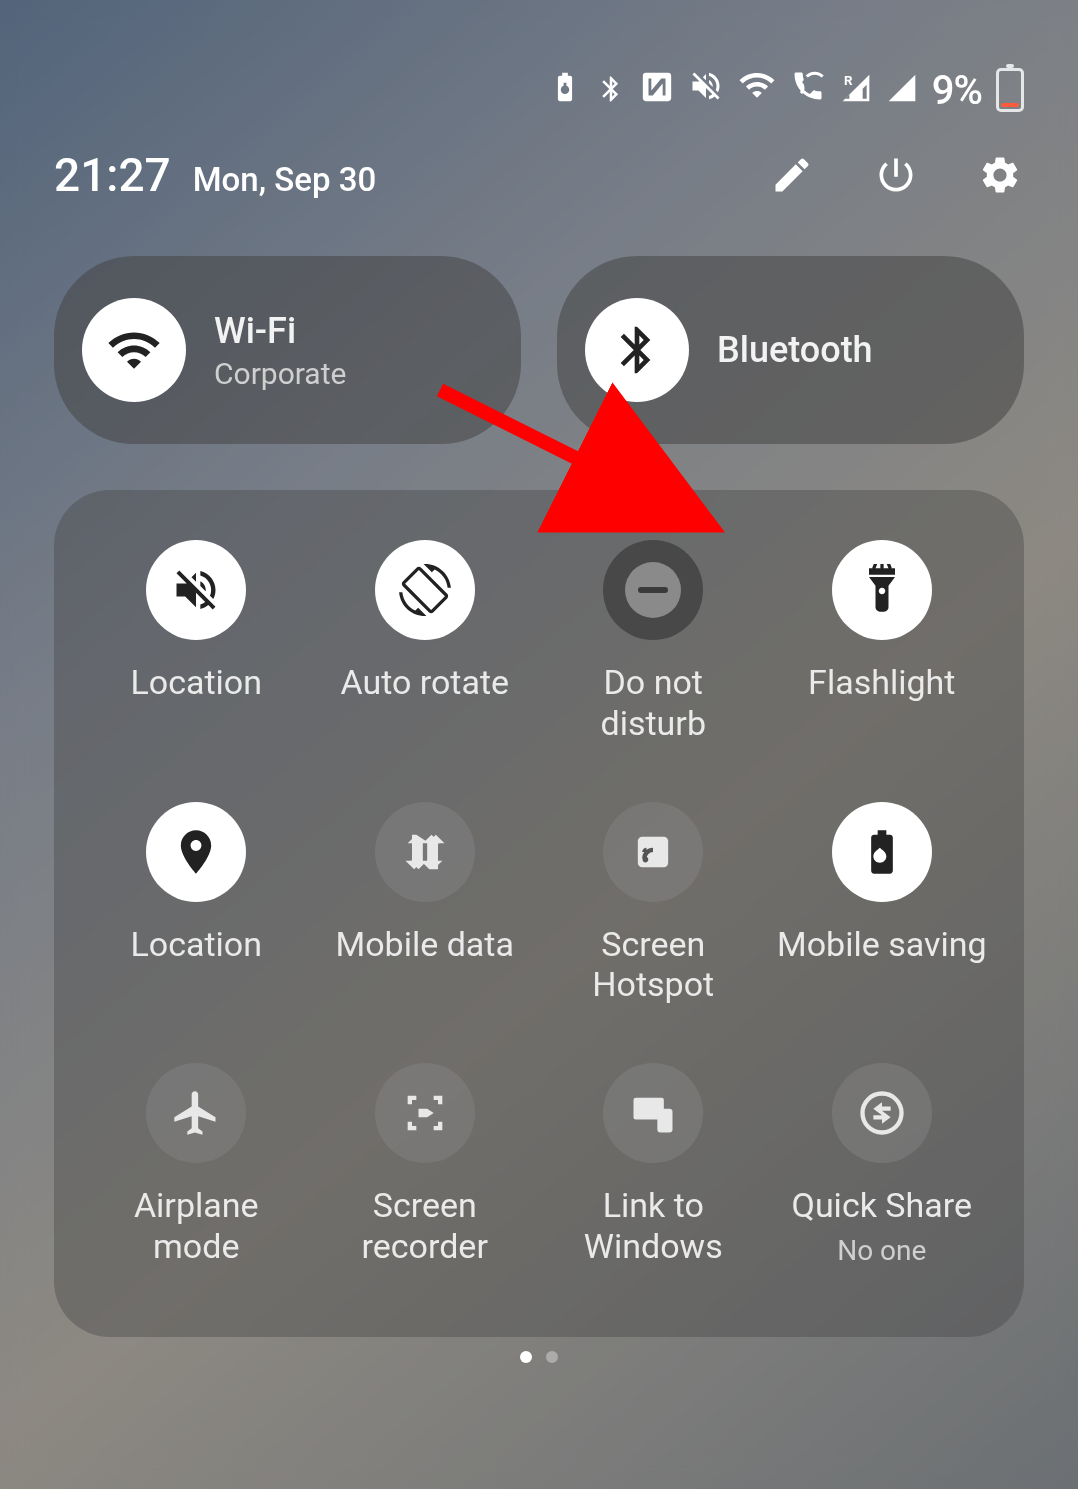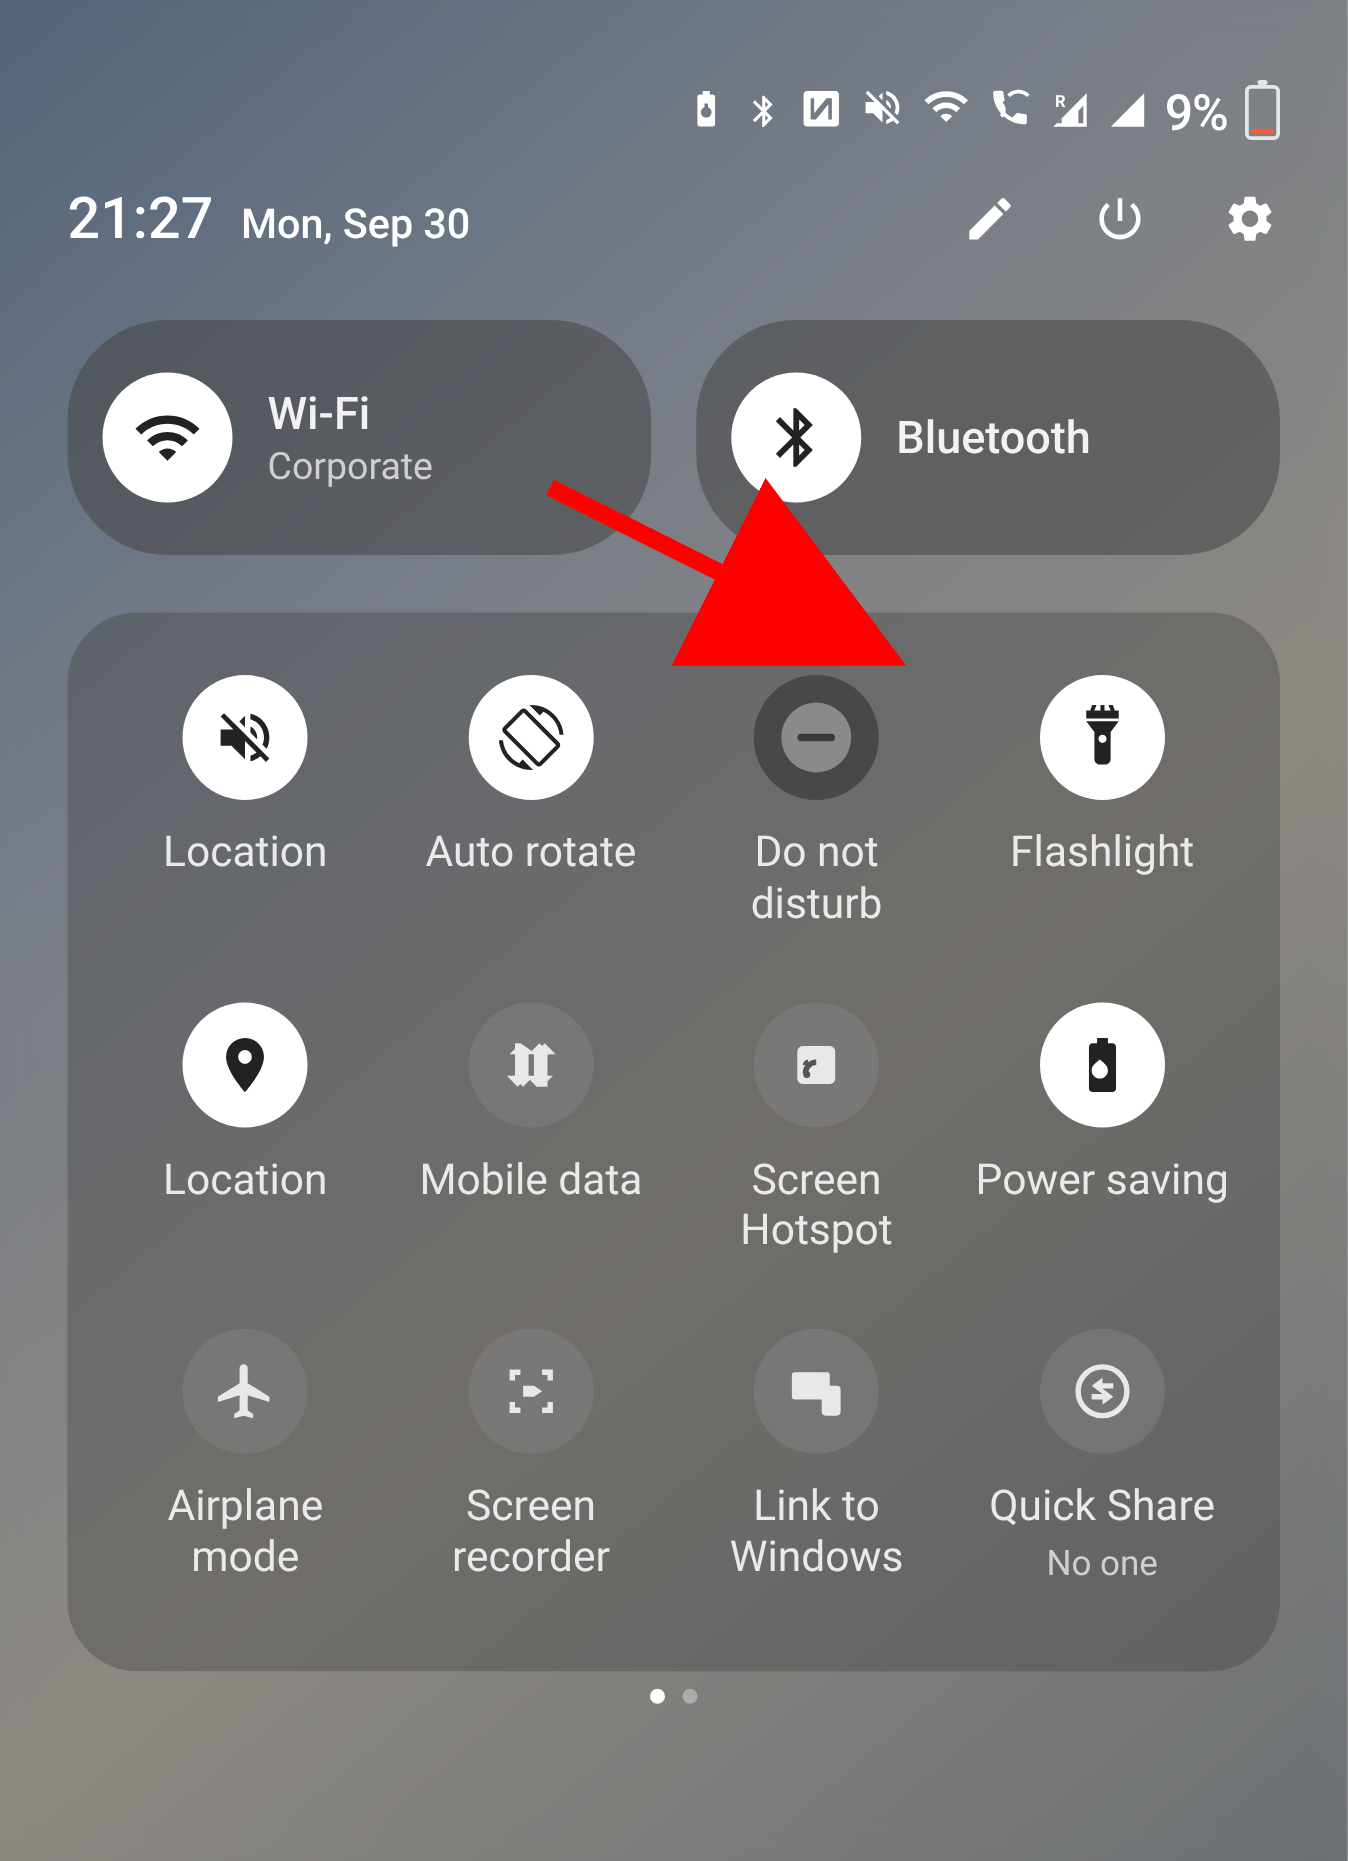--- a/index.html
+++ b/index.html
@@ -262,21 +262,21 @@
         </span>
         <span class="tlabel">Screen Hotspot</span>
       </div>
 
       <div class="tile">
         <span class="circle on">
           <svg viewBox="0 0 24 24">
               <path d="M15.67 4H14V2h-4v2H8.33C7.6 4 7 4.6 7 5.33v15.33C7 21.4 7.6 22 8.33 22h7.33c.74 0 1.34-.6 1.34-1.33V5.33C17 4.6 16.4 4 15.67 4zM13 17h-2c-1.66 0-3-1.34-3-3 0-2 2-3 3-4 1 1 3 2 3 4 0 1.66-1.34 3-3 3h-1z"></path>
             </svg>
         </span>
-        <span class="tlabel">Power saving</span>
+        <span class="tlabel">Mobile saving</span>
       </div>
 
       <div class="tile">
         <span class="circle off">
           <svg viewBox="0 0 24 24">
               <path d="M21 16v-2l-8-5V3.5c0-.83-.67-1.5-1.5-1.5S10 2.67 10 3.5V9l-8 5v2l8-2.5V19l-2 1.5V22l3.5-1 3.5 1v-1.5L13 19v-5.5l8 2.5z"></path>
             </svg>
         </span>
         <span class="tlabel">Airplane mode</span>
       </div>

